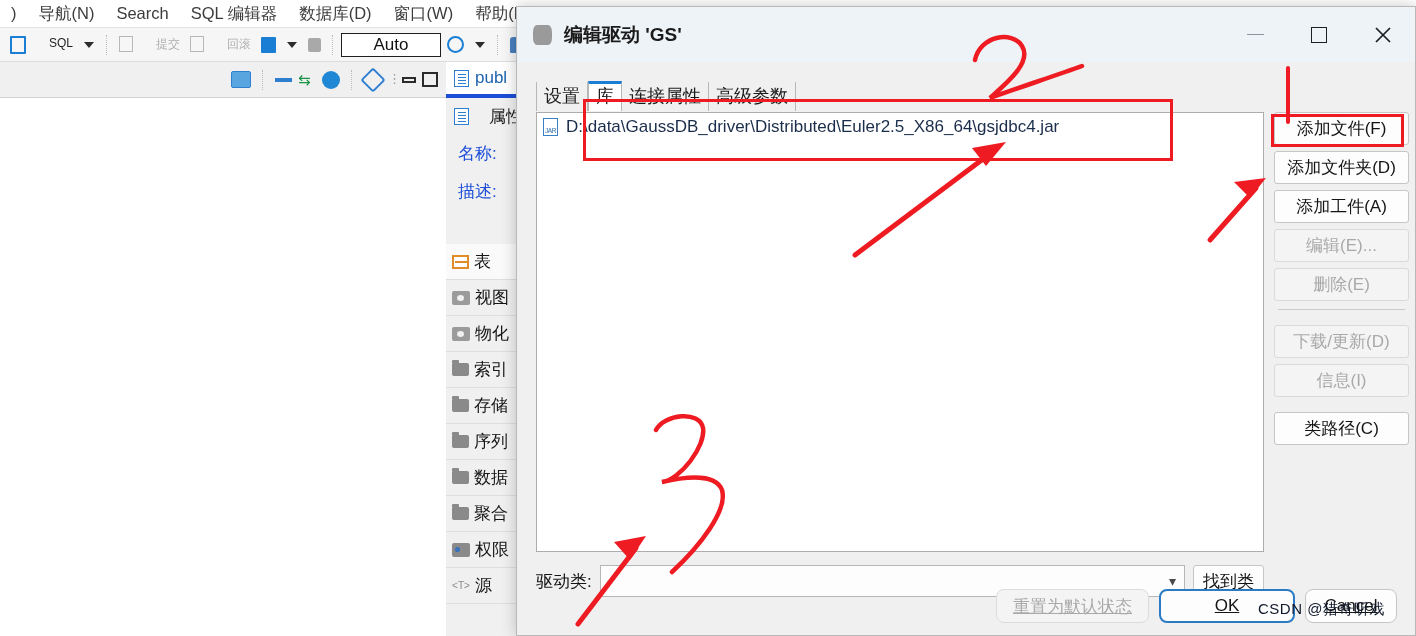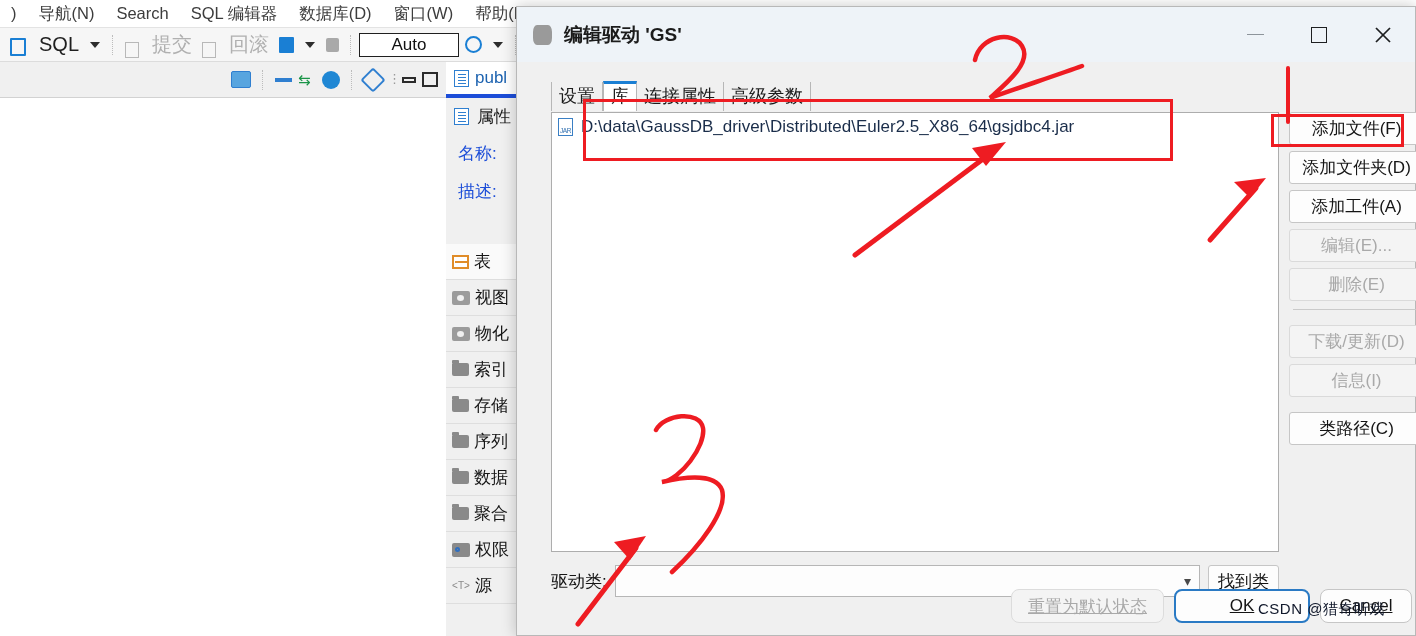--- a/index.html
+++ b/index.html
@@ -55,24 +55,24 @@
     border-top: 1px solid #e3e3e3;
     border-bottom: 1px solid #dcdcdc;
     display: flex;
     align-items: center;
     box-sizing: border-box;
     padding-left: 6px;
     gap: 2px;
   }
   .tb-item {
     display: flex;
-    align-items: flex-end;
-    gap: 13px;
+    align-items: flex-start;
+    gap: 23px;
     padding: 2px 4px;
-    font-size: 20px;
+    font-size: 12px;
     color: #1f1f1f;
     white-space: nowrap;
   }
   .tb-item.disabled { color: #b0b0b0; }
   .tb-sep {
     width: 1px;
     height: 20px;
     border-left: 1px dotted #bcbcbc;
     margin: 0 5px;
   }
@@ -134,21 +134,21 @@
     font-size: 17px;
     color: #1d63b0;
     background: #ffffff;
     box-sizing: border-box;
     border-bottom: 4px solid #1d4ed8;
   }
   .lp-row {
     height: 36px;
     display: flex;
     align-items: center;
-    gap: 8px;
+    gap: 20px;
     padding-left: 8px;
     font-size: 17px;
     color: #222;
     box-sizing: border-box;
     white-space: nowrap;
   }
   .lp-props {
     color: #1a1a1a;
   }
   .lp-field {
@@ -291,21 +291,21 @@
   }
   .win-btn {
     width: 64px;
     display: flex;
     align-items: center;
     justify-content: center;
     cursor: default;
   }
   #dlg-body {
     position: absolute;
-    left: 15px; top: 55px;
+    left: 0; top: 55px;
     width: 784px;
     height: 573px;
     background: #f0f0f0;
     box-sizing: border-box;
   }
 
   
   #dlg-tabs {
     position: absolute;
     left: 19px; top: 19px;

